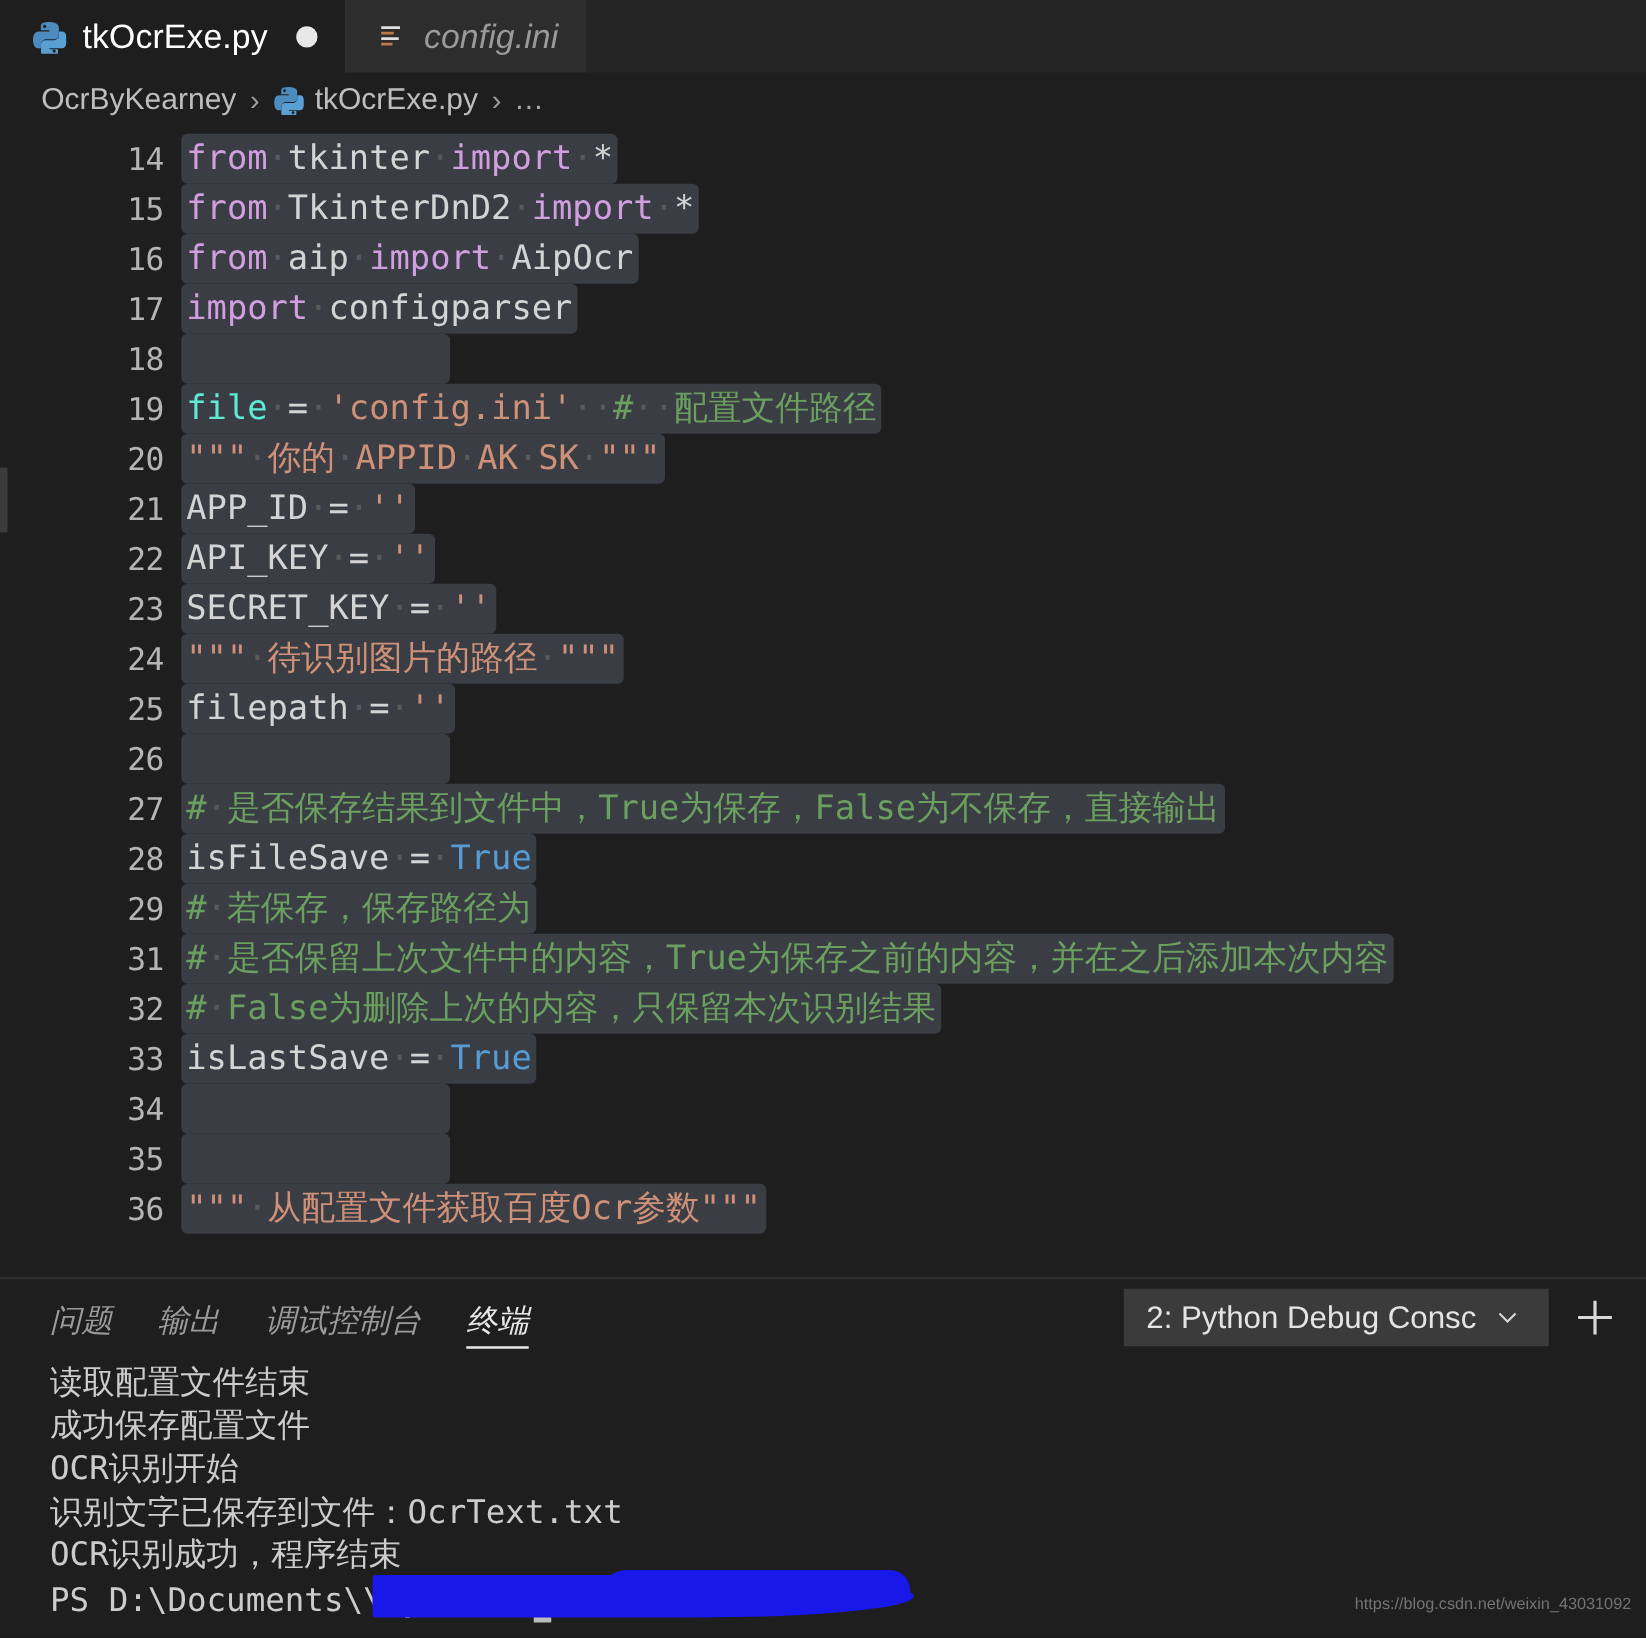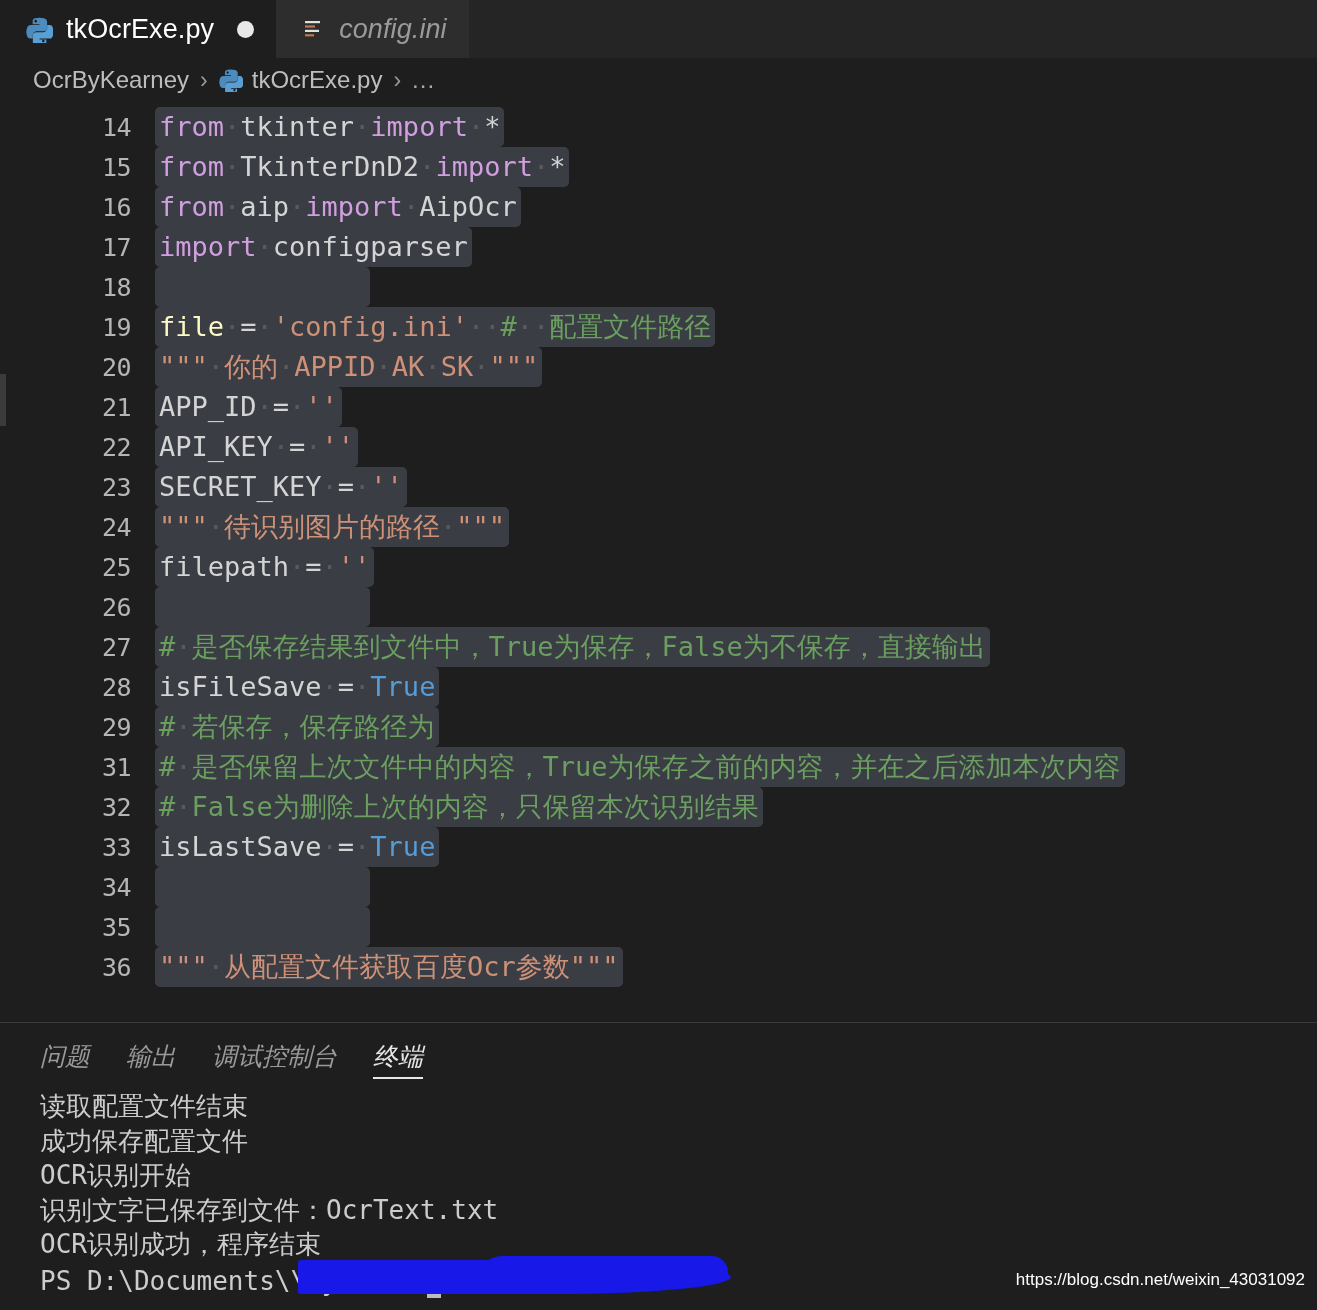--- a/index.html
+++ b/index.html
@@ -29,28 +29,28 @@
   .bc-item { color: #bdbdbd; }
   .bc-dots { color: #a9a9a9; letter-spacing: 1px; }
   .bc-py { width: 24px; height: 24px; }
 
   
   .editor { position: relative; flex: 1 1 auto; background: #1e1e1e; overflow: hidden; }
   .editor-scrollbar { position: absolute; left: 0; top: 272px; width: 6px; height: 52px; background: #3b3b3b; }
   .code-area { position: relative; padding-top: 5px; }
   .line { height: 40px; display: flex; align-items: center; position: relative; }
   .lnum { width: 131px; text-align: right; padding-right: 0; color: #b5b5b5; font-family: "DejaVu Sans Mono", monospace; font-size: 25px; flex: 0 0 131px; user-select: none; letter-spacing: -0.5px; }
-  .code { position: relative; margin-left: 24px; font-family: "DejaVu Sans Mono", monospace; font-size: 27px; white-space: pre; line-height: 40px; height: 40px; display: flex; align-items: center; }
+  .code { position: relative; margin-left: 14px; font-family: "DejaVu Sans Mono", monospace; font-size: 27px; white-space: pre; line-height: 40px; height: 40px; display: flex; align-items: center; }
   .sel { background: #3a3d44; border-radius: 5px; padding: 1px 4px 3px 4px; display: inline-block; height: 40px; line-height: 38px; }
   .sel.empty { min-width: 1px; }
 
   
   .kw   { color: #d19fe0; }
   .id   { color: #d4d4d4; }
-  .var  { color: #fef9c3; }
+  .var  { color: #5eead4; }
   .str  { color: #ce9178; }
   .cmt  { color: #6a9f5f; }
   .op   { color: #d4d4d4; }
   .bool { color: #569cd6; }
   .ws   { color: #5a5a5a; }
   .star { color: #d4d4d4; }
 
   
   .panel { flex: 0 0 288px; background: #1e1e1e; border-top: 1px solid #3a3a3a; display: flex; flex-direction: column; position: relative; }
   .panel-head { height: 62px; flex: 0 0 62px; display: flex; align-items: center; padding-left: 40px; position: relative; }
@@ -64,21 +64,21 @@
   .plus-btn { width: 46px; height: 46px; display: flex; align-items: center; justify-content: center; }
 
   .terminal { flex: 1 1 auto; padding: 4px 0 0 40px; font-family: "DejaVu Sans Mono", monospace; font-size: 26px; color: #cccccc; line-height: 34.5px; position: relative; overflow: hidden; }
   .tline { white-space: pre; height: 34.5px; }
   .prompt-line { position: relative; white-space: pre; display: flex; align-items: center; height: 40px; }
   .redact { position: absolute; left: 258px; top: -2px; width: 433px; height: 34px; background: #1818e8; border-radius: 3px 40% 40% 3px / 3px 50% 50% 3px; }
   .redact::before { content: ""; position: absolute; left: 0px; top: 7px; width: 210px; height: 24px; background: #1818e8; border-radius: 0 0 20px 30px; }
   .redact::after { content: ""; position: absolute; left: 180px; top: -4px; width: 250px; height: 24px; background: #1818e8; border-radius: 30px 20px 0 0; }
   .cursor { display: inline-block; width: 14px; height: 32px; background: #bcbcbc; margin-left: 11px; }
 
-  .watermark { position: absolute; right: 12px; bottom: 20px; font-size: 17px; color: #ffffff; font-family: "Liberation Sans", sans-serif; }
+  .watermark { position: absolute; right: 12px; bottom: 20px; font-size: 13px; color: #737373; font-family: "Liberation Sans", sans-serif; }
 </style>
 </head>
 <body>
 
 <div class="app">
 
   <div class="tabbar">
 
     <div class="tab active">
       <span class="py-icon">
@@ -213,20 +213,35 @@
   </div>
 
   <div class="panel">
     <div class="panel-head">
       <div class="ptabs" id="panel-tabs">
           <div class="ptab">问题</div>
           <div class="ptab">输出</div>
           <div class="ptab">调试控制台</div>
           <div class="ptab active">终端</div>
         </div>
+      <div class="panel-right">
+        <div class="term-select">
+          <span>2: Python Debug Consc</span>
+          <span class="chev">
+            <svg viewBox="0 0 24 24" width="22" height="22">
+                <path d="M5 8.5 L12 15.5 L19 8.5" fill="none" stroke="#d8d8d8" stroke-width="1.8"></path>
+              </svg>
+          </span>
+        </div>
+        <div class="plus-btn">
+          <svg viewBox="0 0 24 24" width="36" height="36">
+              <path d="M12 3 V21 M3 12 H21" stroke="#d8d8d8" stroke-width="1.7" fill="none"></path>
+            </svg>
+        </div>
+      </div>
     </div>
 
     <div class="terminal">
       <div id="term-lines">
           <div class="tline">读取配置文件结束</div>
           <div class="tline">成功保存配置文件</div>
           <div class="tline">OCR识别开始</div>
           <div class="tline">识别文字已保存到文件：OcrText.txt</div>
           <div class="tline">OCR识别成功，程序结束</div>
         </div>

